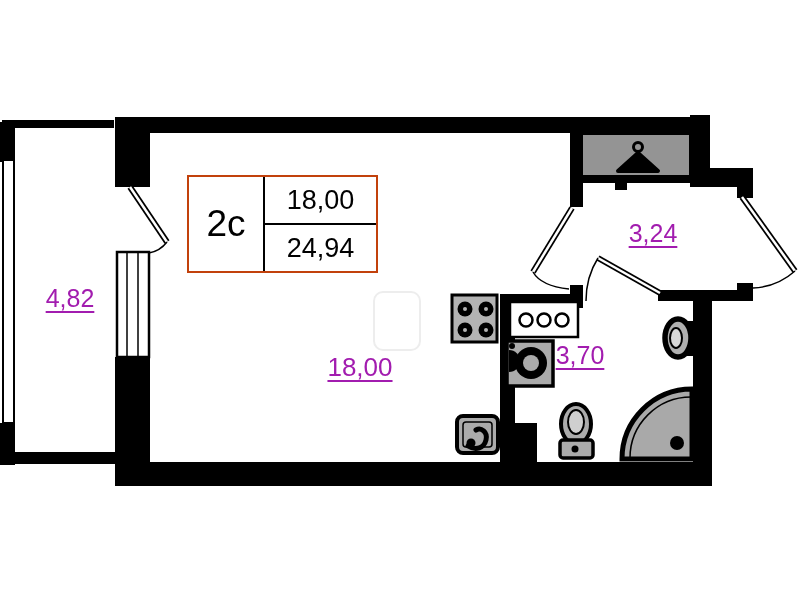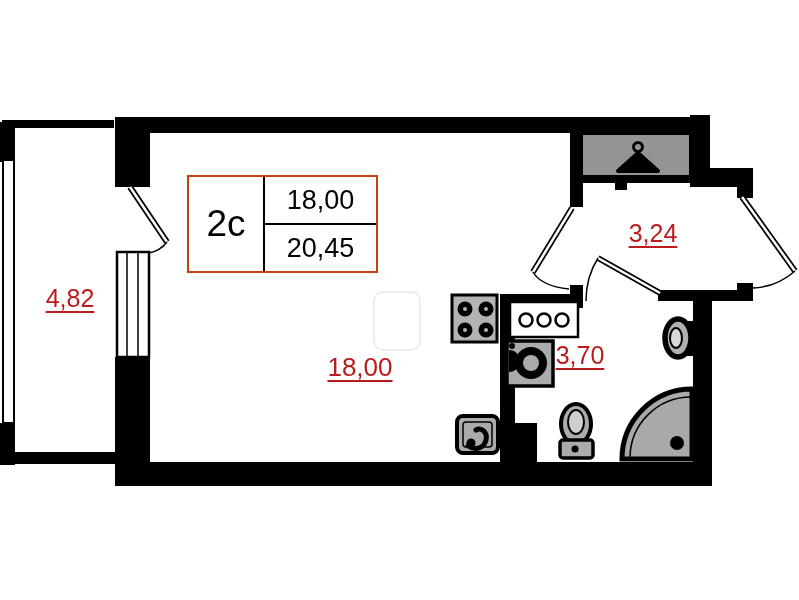--- a/index.html
+++ b/index.html
@@ -6,21 +6,21 @@
   #plan-canvas{
     position:relative;
     width:799px;height:600px;
     background:#ffffff;
     font-family:"Liberation Sans","DejaVu Sans",sans-serif;
     overflow:hidden;
   }
   #plan-canvas svg{position:absolute;left:0;top:0;}
   .area-label{
     position:absolute;
-    color:#b91c1c;
+    color:#a21caf;
     text-decoration:underline;
     text-underline-offset:4px;
     text-align:center;
     font-size:25px;
     letter-spacing:0px;
     white-space:nowrap;
   }
   .info-table{
     position:absolute;
     left:187px;top:175px;
@@ -183,21 +183,21 @@
     <circle cx="677" cy="443" r="7" fill="#000"></circle>
   </g>
 
   <rect x="374" y="292" width="46" height="58" rx="9" fill="none" stroke="#ededed" stroke-width="2"></rect>
 </svg>
 
   <div class="info-table">
     <div class="type-cell">2c</div>
     <div class="vals">
       <div class="v">18,00</div>
-      <div class="v">20,45</div>
+      <div class="v">24,94</div>
     </div>
   </div>
 
   <div class="area-label" style="left:40px;top:284px;width:60px;">4,82</div>
   <div class="area-label" style="left:315px;top:352px;width:90px;font-size:26px;">18,00</div>
   <div class="area-label" style="left:624px;top:219px;width:58px;">3,24</div>
   <div class="area-label" style="left:549px;top:341px;width:62px;">3,70</div>
 
 </div>
 

